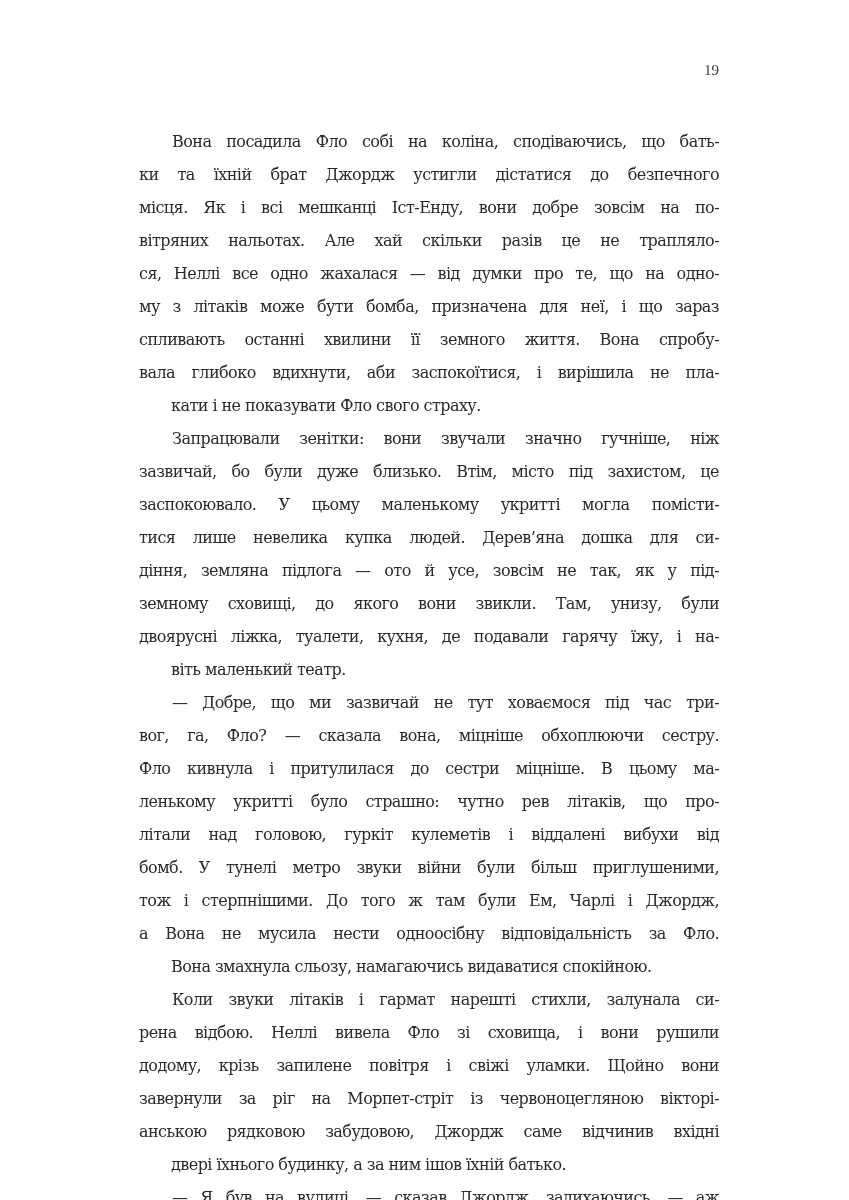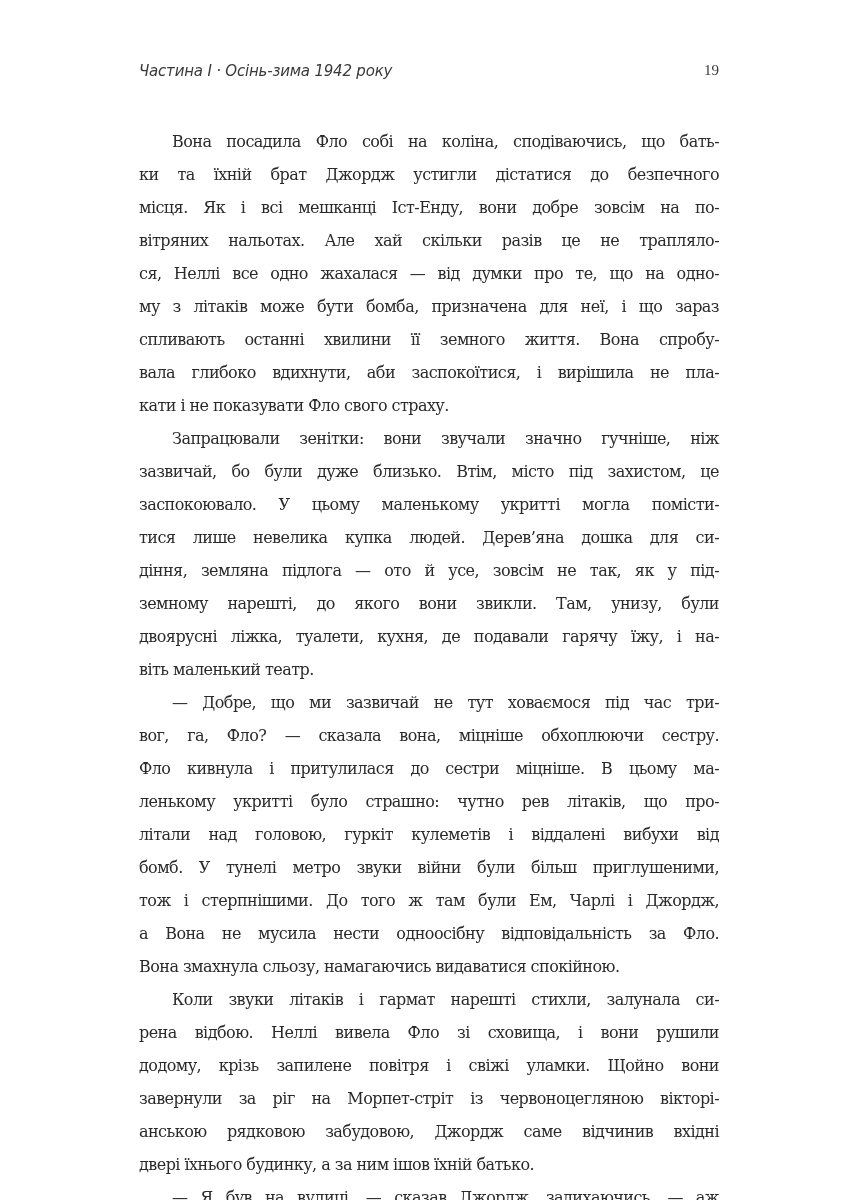--- a/index.html
+++ b/index.html
@@ -17,27 +17,26 @@
   .running-head .title { position: absolute; left: 0; top: 4px; letter-spacing: -0.2px; }
   .running-head .page-num { position: absolute; right: 0; top: 4px; font-style: normal; font-family: Liberation Serif, serif; }
   .body-text { position: absolute; left: 139px; top: 125px; width: 580px; }
   .line {
     position: absolute; left: 0; width: 580px; height: 33px;
     font-size: 16px; line-height: 33px; white-space: nowrap;
     text-align: justify; text-align-last: justify;
     letter-spacing: -0.55px;
   }
   .line.indent { left: 33px; width: 547px; }
-  .line.last { text-align-last: left; }
+  .line.last { text-align-last: left; margin-left: 32px; }
 </style>
 </head>
 <body>
 
 <div class="running-head">
-  <span class="title">Частина I · Осінь-зима 1942 року</span>
   <span class="page-num">19</span>
 </div>
 
 <div class="body-text">
 
   <div>
     <div class="line indent" style="top:0px">Вона посадила Фло собі на коліна, сподіваючись, що бать-</div>
     <div class="line" style="top:33px">ки та їхній брат Джордж устигли дістатися до безпечного</div>
     <div class="line" style="top:66px">місця. Як і всі мешканці Іст-Енду, вони добре зовсім на по-</div>
     <div class="line" style="top:99px">вітряних нальотах. Але хай скільки разів це не трапляло-</div>
@@ -47,21 +46,21 @@
     <div class="line" style="top:231px">вала глибоко вдихнути, аби заспокоїтися, і вирішила не пла-</div>
     <div class="line last" style="top:264px">кати і не показувати Фло свого страху.</div>
   </div>
 
   <div>
     <div class="line indent" style="top:297px">Запрацювали зенітки: вони звучали значно гучніше, ніж</div>
     <div class="line" style="top:330px">зазвичай, бо були дуже близько. Втім, місто під захистом, це</div>
     <div class="line" style="top:363px">заспокоювало. У цьому маленькому укритті могла помісти-</div>
     <div class="line" style="top:396px">тися лише невелика купка людей. Дерев’яна дошка для си-</div>
     <div class="line" style="top:429px">діння, земляна підлога — ото й усе, зовсім не так, як у під-</div>
-    <div class="line" style="top:462px">земному нарешті, до якого вони звикли. Там, унизу, були</div>
+    <div class="line" style="top:462px">земному сховищі, до якого вони звикли. Там, унизу, були</div>
     <div class="line" style="top:495px">двоярусні ліжка, туалети, кухня, де подавали гарячу їжу, і на-</div>
     <div class="line last" style="top:528px">віть маленький театр.</div>
   </div>
 
   <div>
     <div class="line indent" style="top:561px">— Добре, що ми зазвичай не тут ховаємося під час три-</div>
     <div class="line" style="top:594px">вог, га, Фло? — сказала вона, міцніше обхоплюючи сестру.</div>
     <div class="line" style="top:627px">Фло кивнула і притулилася до сестри міцніше. В цьому ма-</div>
     <div class="line" style="top:660px">ленькому укритті було страшно: чутно рев літаків, що про-</div>
     <div class="line" style="top:693px">літали над головою, гуркіт кулеметів і віддалені вибухи від</div>

